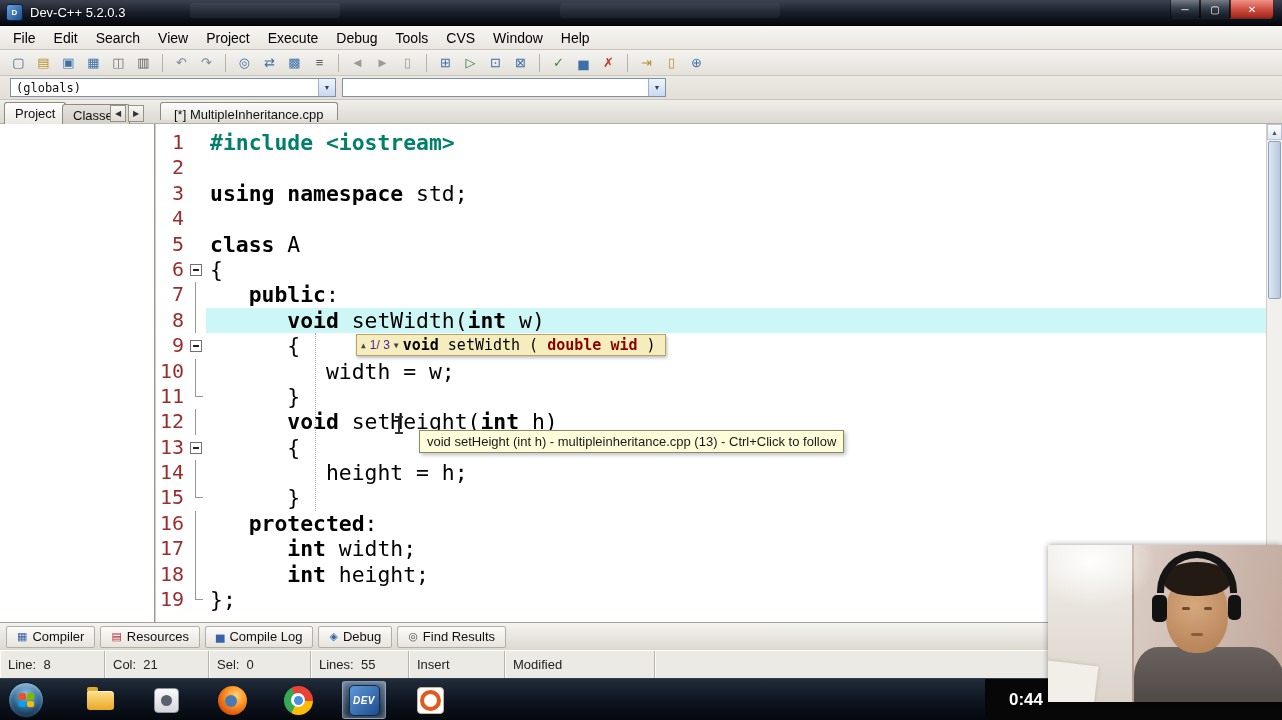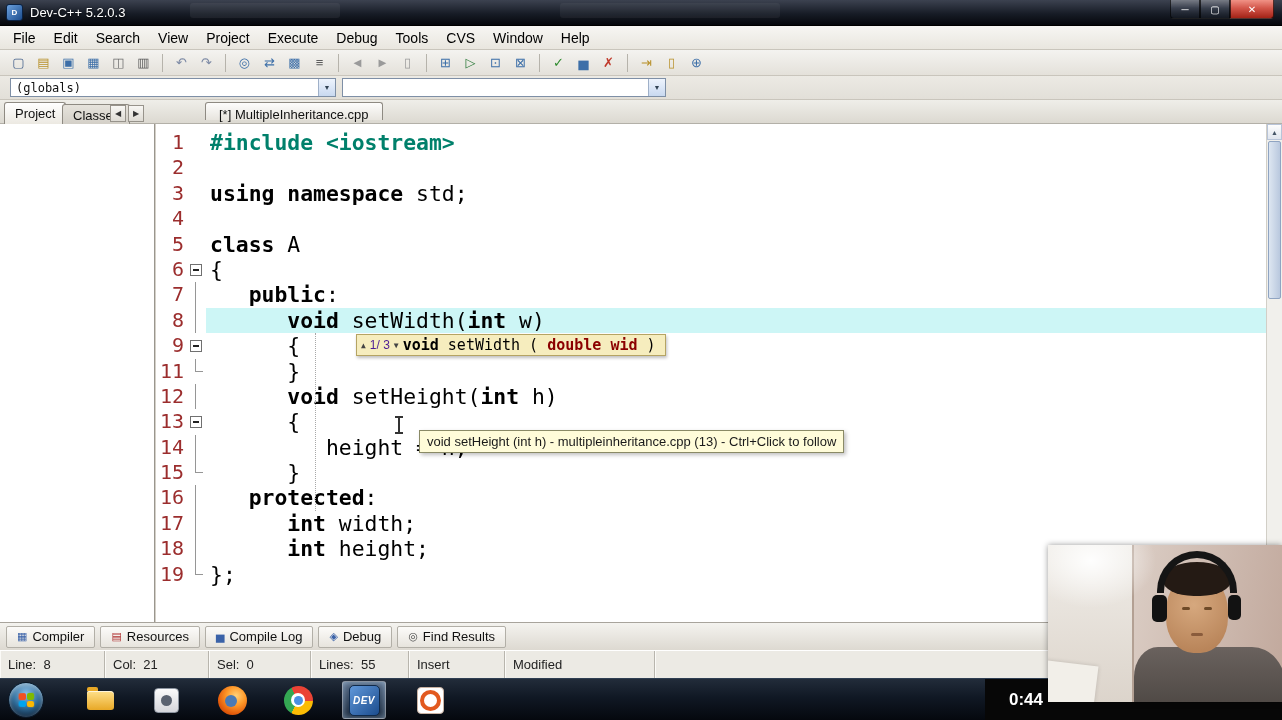--- a/index.html
+++ b/index.html
@@ -61,21 +61,21 @@
     border:1px solid #8e8a82; border-bottom:none; border-radius:3px 3px 0 0;
     background:linear-gradient(#ffffff,#ece9e2); }
   .ltab-project { left:4px; }
   .ltab-classes { left:62px; top:4px; height:20px; background:linear-gradient(#e6e3dc,#d3cfc7); }
   .tabarrow { position:absolute; top:5px; width:16px; height:17px; font-size:8px; color:#333;
     border:1px solid #97938b; background:linear-gradient(#f8f7f4,#dedbd4);
     display:flex; align-items:center; justify-content:center; }
   .tabarrow.left { left:110px; } .tabarrow.right { left:128px; }
   .etab { position:absolute; left:160px; top:2px; height:18px; padding:4px 13px 0; font-size:13px; color:#111;
     border:1px solid #8e8a82; border-bottom:none; border-radius:3px 3px 0 0;
-    background:linear-gradient(#fdfdfc,#e7e4de);margin-left:45px; }
+    background:linear-gradient(#fdfdfc,#e7e4de); }
 
   
   .leftpanel { position:absolute; left:0; top:124px; width:155px; height:498px;
     background:#fff; border-right:1px solid #9a968e; }
   .editor { position:absolute; left:156px; top:124px; width:1110px; height:498px;
     background:#fff; overflow:hidden; }
   #code { padding-top:6px; }
   .code-line { display:flex; height:25.4px; white-space:pre;
     font:21.4px/25.4px "DejaVu Sans Mono", monospace; color:#000; }
   .ln { flex:0 0 31px; text-align:right; padding-right:3px;
@@ -353,20 +353,21 @@
     <div id="code">
         <div class="code-line"><span class="ln">1</span><span class="fold"></span><span class="body"><span class="pre">#include &lt;iostream&gt;</span></span></div>
         <div class="code-line"><span class="ln">2</span><span class="fold"></span><span class="body"></span></div>
         <div class="code-line"><span class="ln">3</span><span class="fold"></span><span class="body"><span class="kw">using</span><span class="pl"> </span><span class="kw">namespace</span><span class="pl"> std;</span></span></div>
         <div class="code-line"><span class="ln">4</span><span class="fold"></span><span class="body"></span></div>
         <div class="code-line"><span class="ln">5</span><span class="fold"></span><span class="body"><span class="kw">class</span><span class="pl"> A</span></span></div>
         <div class="code-line"><span class="ln">6</span><span class="fold fold-box"></span><span class="body"><span class="pl">{</span></span></div>
         <div class="code-line"><span class="ln">7</span><span class="fold fold-cont"></span><span class="body"><span class="pl">   </span><span class="kw">public</span><span class="pl">:</span></span></div>
         <div class="code-line"><span class="ln">8</span><span class="fold fold-cont"></span><span class="body hl"><span class="pl">      </span><span class="kw">void</span><span class="pl"> setWidth(</span><span class="kw">int</span><span class="pl"> w)</span></span></div>
         <div class="code-line"><span class="ln">9</span><span class="fold fold-box"></span><span class="body"><span class="pl">      {</span></span></div>
+        <div class="code-line"><span class="ln">10</span><span class="fold fold-cont"></span><span class="body"><span class="pl">         width = w;</span></span></div>
         <div class="code-line"><span class="ln">11</span><span class="fold fold-end"></span><span class="body"><span class="pl">      }</span></span></div>
         <div class="code-line"><span class="ln">12</span><span class="fold fold-cont"></span><span class="body"><span class="pl">      </span><span class="kw">void</span><span class="pl"> setHeight(</span><span class="kw">int</span><span class="pl"> h)</span></span></div>
         <div class="code-line"><span class="ln">13</span><span class="fold fold-box"></span><span class="body"><span class="pl">      {</span></span></div>
         <div class="code-line"><span class="ln">14</span><span class="fold fold-cont"></span><span class="body"><span class="pl">         height = h;</span></span></div>
         <div class="code-line"><span class="ln">15</span><span class="fold fold-end"></span><span class="body"><span class="pl">      }</span></span></div>
         <div class="code-line"><span class="ln">16</span><span class="fold fold-cont"></span><span class="body"><span class="pl">   </span><span class="kw">protected</span><span class="pl">:</span></span></div>
         <div class="code-line"><span class="ln">17</span><span class="fold fold-cont"></span><span class="body"><span class="pl">      </span><span class="kw">int</span><span class="pl"> width;</span></span></div>
         <div class="code-line"><span class="ln">18</span><span class="fold fold-cont"></span><span class="body"><span class="pl">      </span><span class="kw">int</span><span class="pl"> height;</span></span></div>
         <div class="code-line"><span class="ln">19</span><span class="fold fold-end"></span><span class="body"><span class="pl">};</span></span></div>
       </div>

